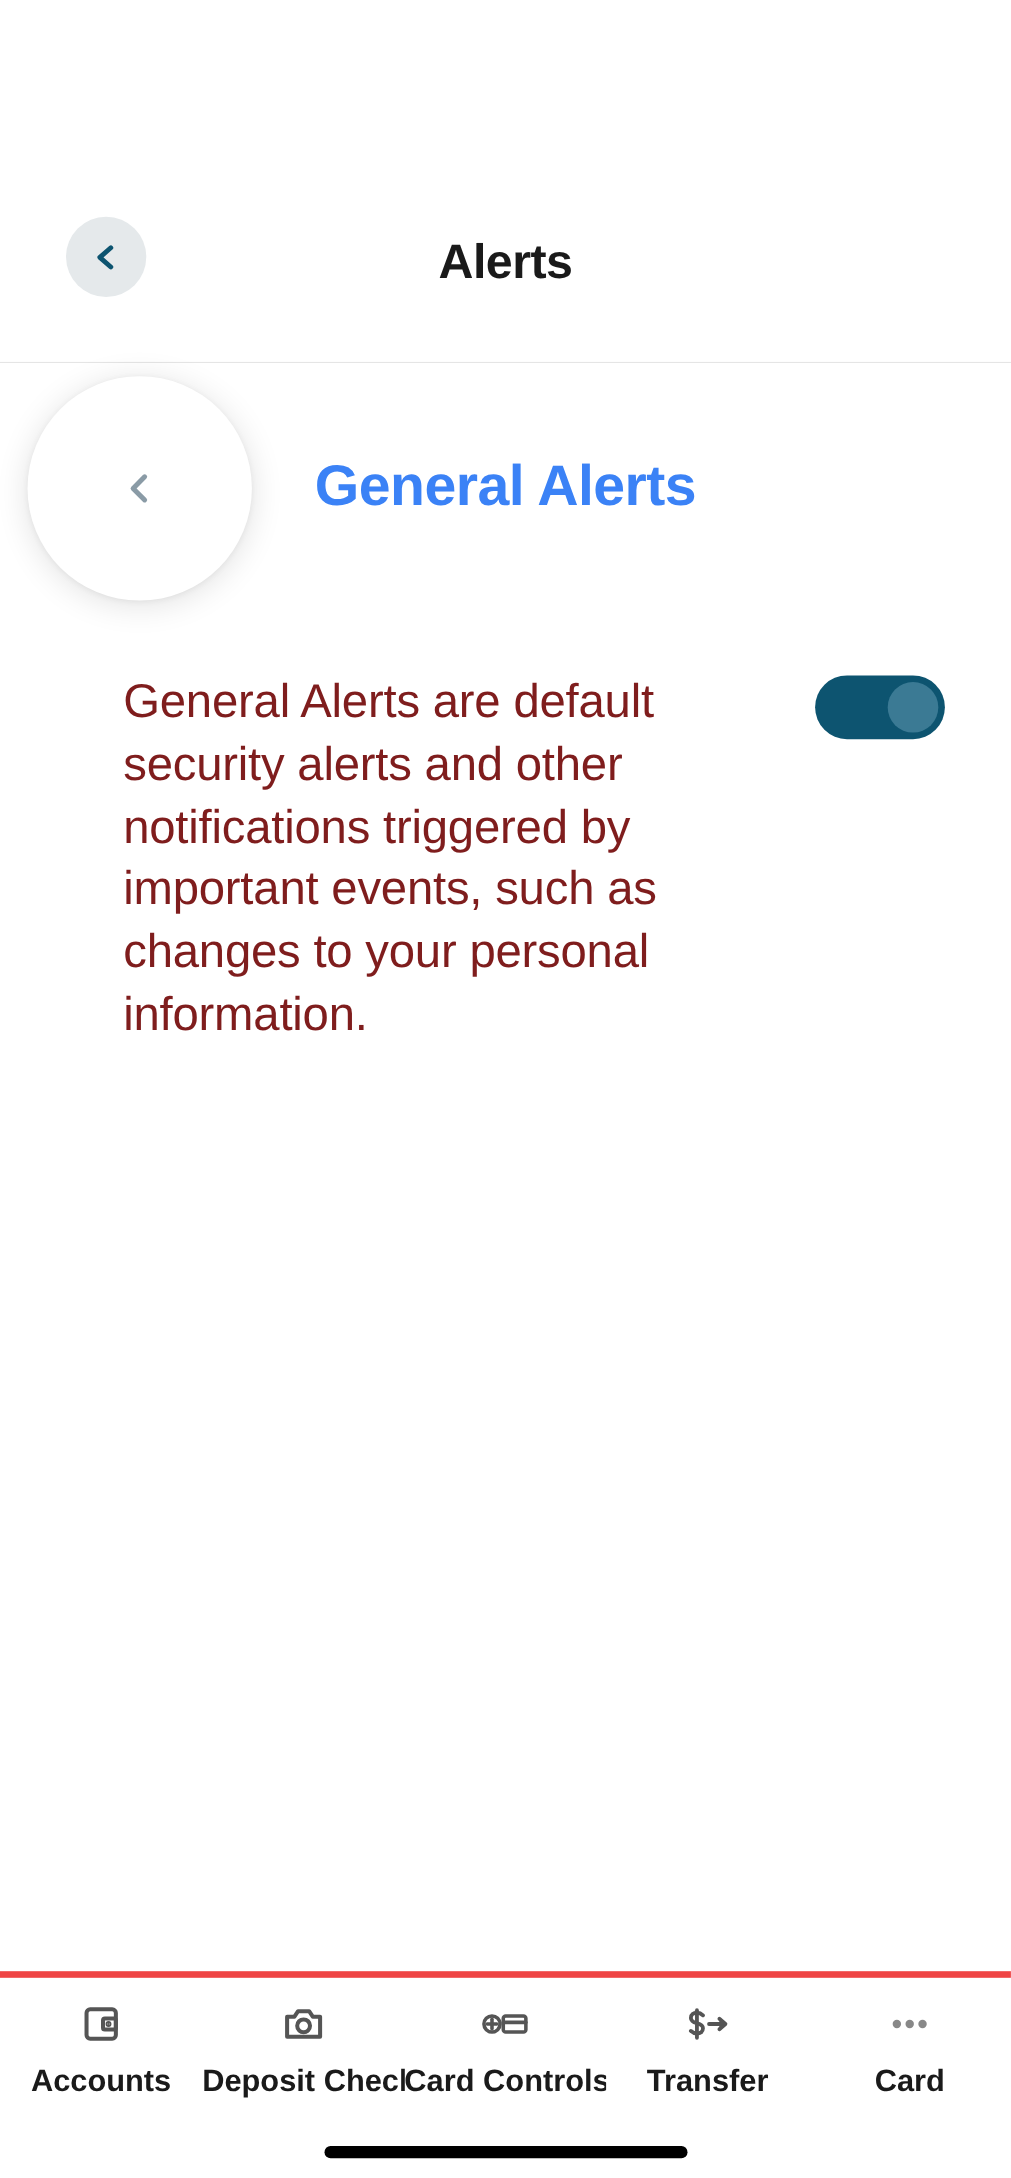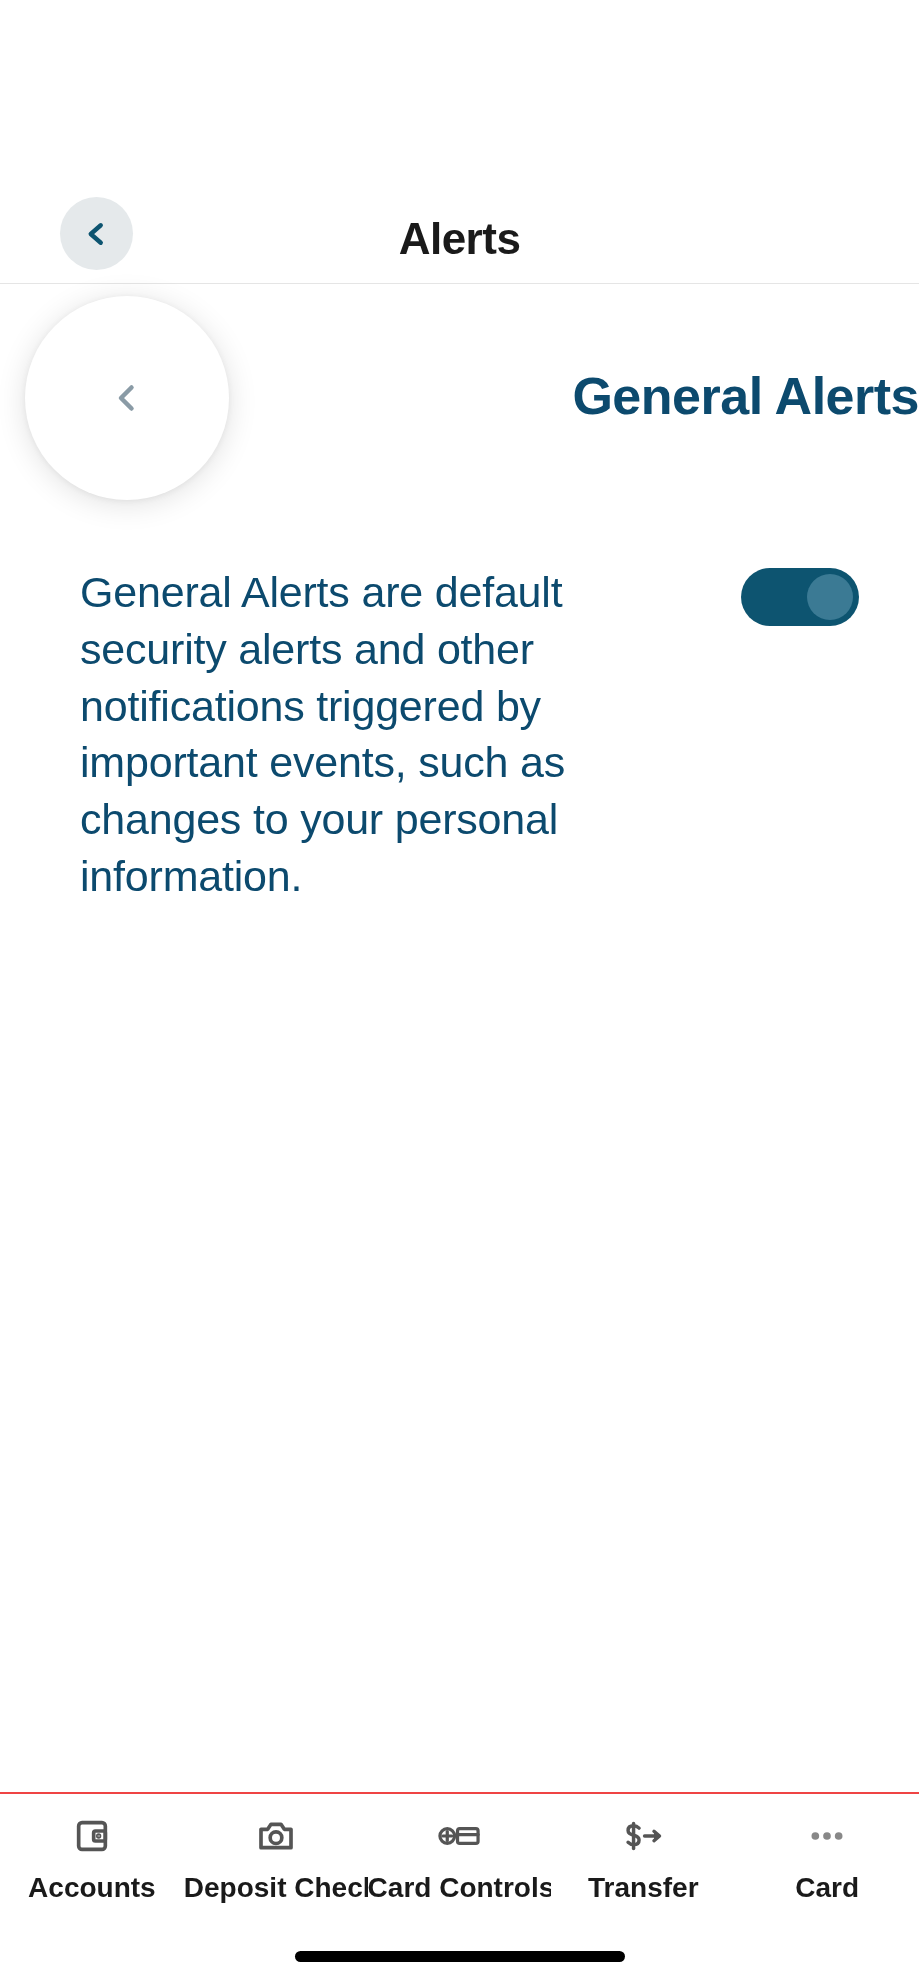--- a/index.html
+++ b/index.html
@@ -13,21 +13,21 @@
       width: 919px;
       height: 1980px;
       background: #ffffff;
       position: relative;
       overflow: hidden;
     }
     
     
     .header {
       position: relative;
-      height: 284px;
+      height: 330px;
       border-bottom: 1px solid #e5e5e5;
     }
     .back-button-main {
       position: absolute;
       top: 197px;
       left: 60px;
       width: 73px;
       height: 73px;
       border-radius: 50%;
       background: #e5e9eb;
@@ -65,41 +65,42 @@
       display: flex;
       align-items: center;
       justify-content: center;
       cursor: pointer;
     }
     .sub-title {
       position: absolute;
       top: 82px;
       left: 0;
       right: 0;
-      text-align: right;
+      text-align: center;
       font-size: 52px;
       font-weight: 800;
-      color: #0c4a6e;
+      color: #3b82f6;
       letter-spacing: -0.5px;
     }
     
     
     .content {
       padding: 60px 60px 0 80px;
       display: flex;
       align-items: flex-start;
       gap: 30px;
     }
     .description {
       flex: 1;
       font-size: 43px;
       line-height: 1.32;
-      color: #0c4a6e;
+      color: #7f1d1d;
       letter-spacing: -0.2px;
       padding-right: 10px;
+      margin-left: 32px;
     }
     
     
     .toggle {
       position: relative;
       width: 118px;
       height: 58px;
       border-radius: 30px;
       background: #0d5470;
       cursor: pointer;
@@ -116,21 +117,21 @@
       background: #3b7a94;
     }
     
     
     .bottom-nav {
       position: absolute;
       bottom: 0;
       left: 0;
       right: 0;
       height: 188px;
-      border-top: 2px solid #ef4444;
+      border-top: 6px solid #ef4444;
       display: flex;
       align-items: flex-start;
       justify-content: space-around;
       padding-top: 20px;
       background: #ffffff;
     }
     .nav-item {
       flex: 1;
       display: flex;
       flex-direction: column;

